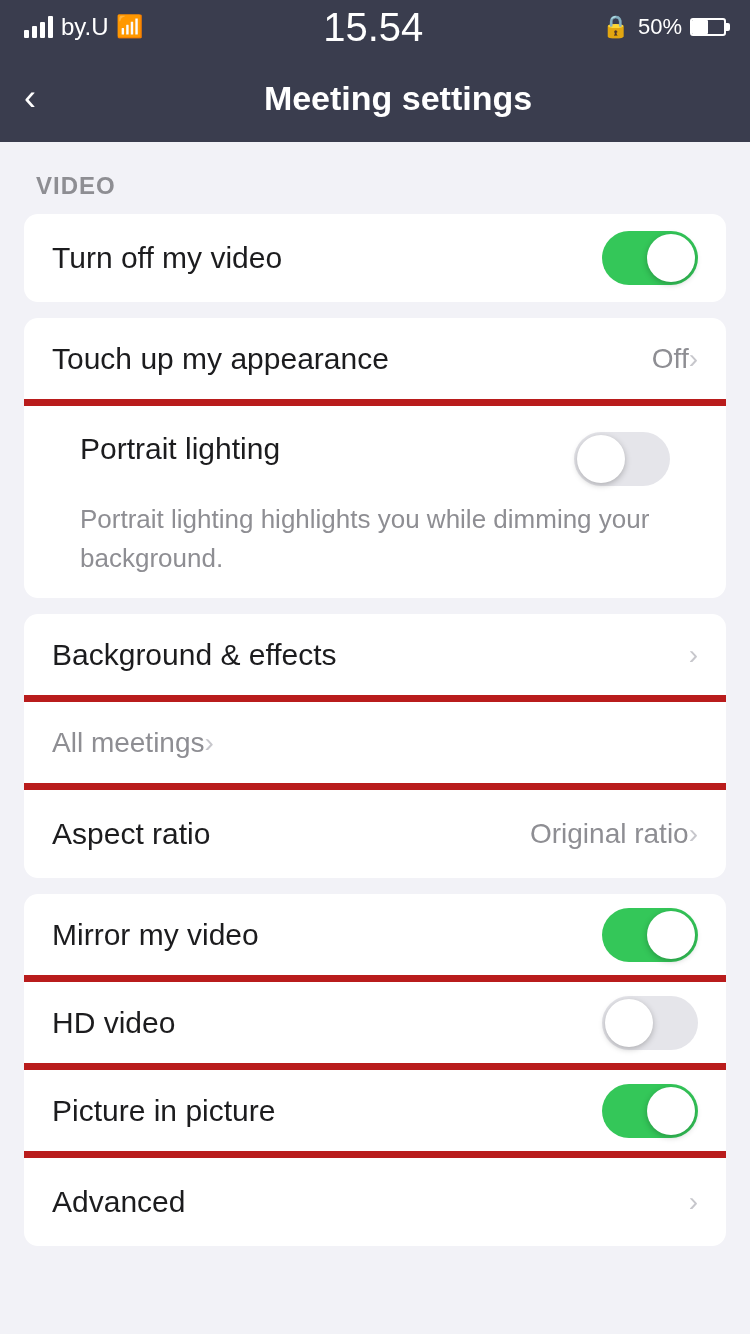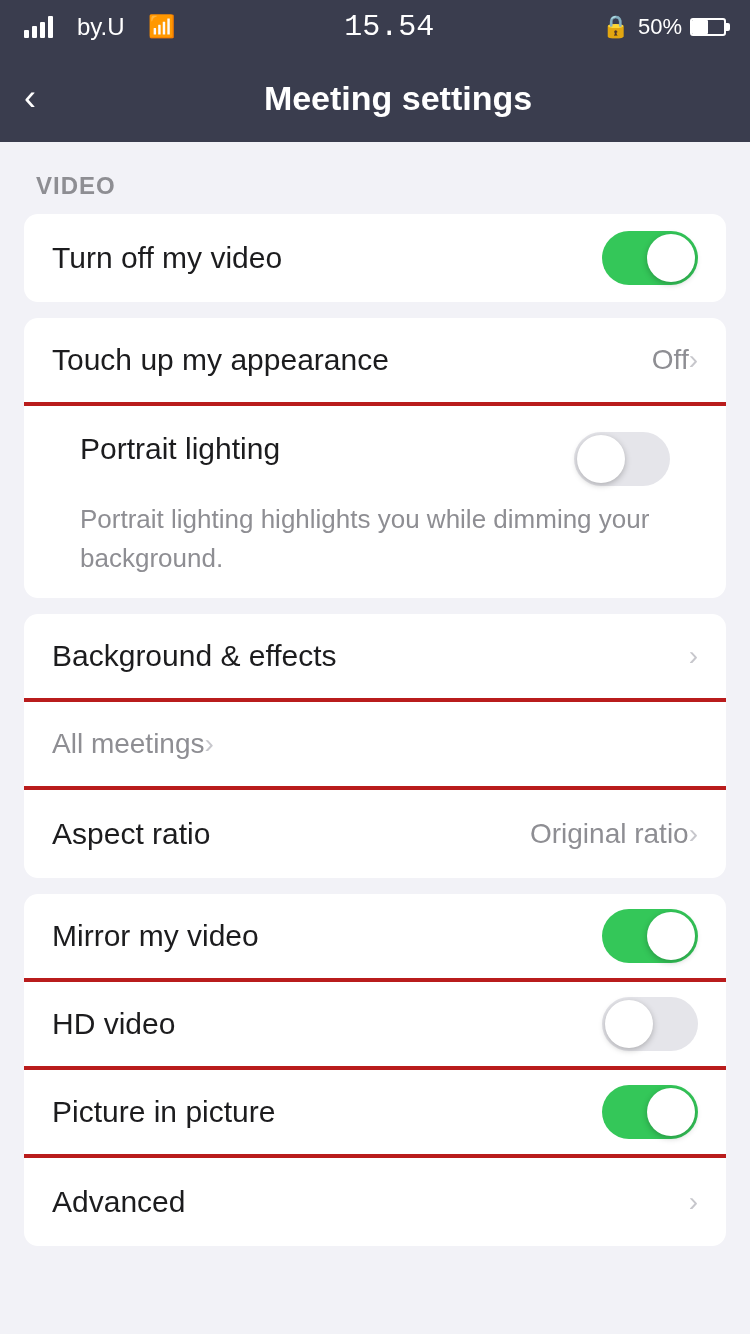--- a/index.html
+++ b/index.html
@@ -18,34 +18,34 @@
       background: #3a3d4e;
       height: 54px;
       display: flex;
       align-items: center;
       justify-content: space-between;
       padding: 0 24px;
       color: white;
       font-size: 26px;
       font-weight: 500;
     }
-    .status-left { display: flex; align-items: center; gap: 24px; }
+    .status-left { display: flex; align-items: center; gap: 8px; }
     .signal-bars { display: flex; align-items: flex-end; gap: 3px; height: 22px; }
     .signal-bars span {
       background: white;
       width: 5px;
       border-radius: 1px;
     }
     .signal-bars span:nth-child(1) { height: 8px; }
     .signal-bars span:nth-child(2) { height: 12px; }
     .signal-bars span:nth-child(3) { height: 16px; }
     .signal-bars span:nth-child(4) { height: 22px; }
     .wifi-icon { font-size: 22px; }
     .carrier { font-size: 24px; font-weight: 500; }
-    .status-center { font-size: 30px; font-weight: 500; font-family: Liberation Mono, monospace; }
+    .status-center { font-size: 40px; font-weight: 500; }
     .status-right { display: flex; align-items: center; gap: 8px; font-size: 22px; }
     .battery-icon {
       width: 36px;
       height: 18px;
       border: 2px solid white;
       border-radius: 3px;
       position: relative;
       display: inline-flex;
       align-items: center;
     }
@@ -111,21 +111,21 @@
       margin: 0 24px 16px;
       overflow: hidden;
     }
 
     .setting-row {
       display: flex;
       align-items: center;
       justify-content: space-between;
       padding: 0 28px;
       min-height: 88px;
-      border-bottom: 4px solid #b91c1c;
+      border-bottom: 7px solid #b91c1c;
       cursor: pointer;
     }
     .setting-row:last-child { border-bottom: none; }
 
     .setting-label {
       font-size: 30px;
       color: #1c1c1e;
       font-weight: 400;
     }
 

